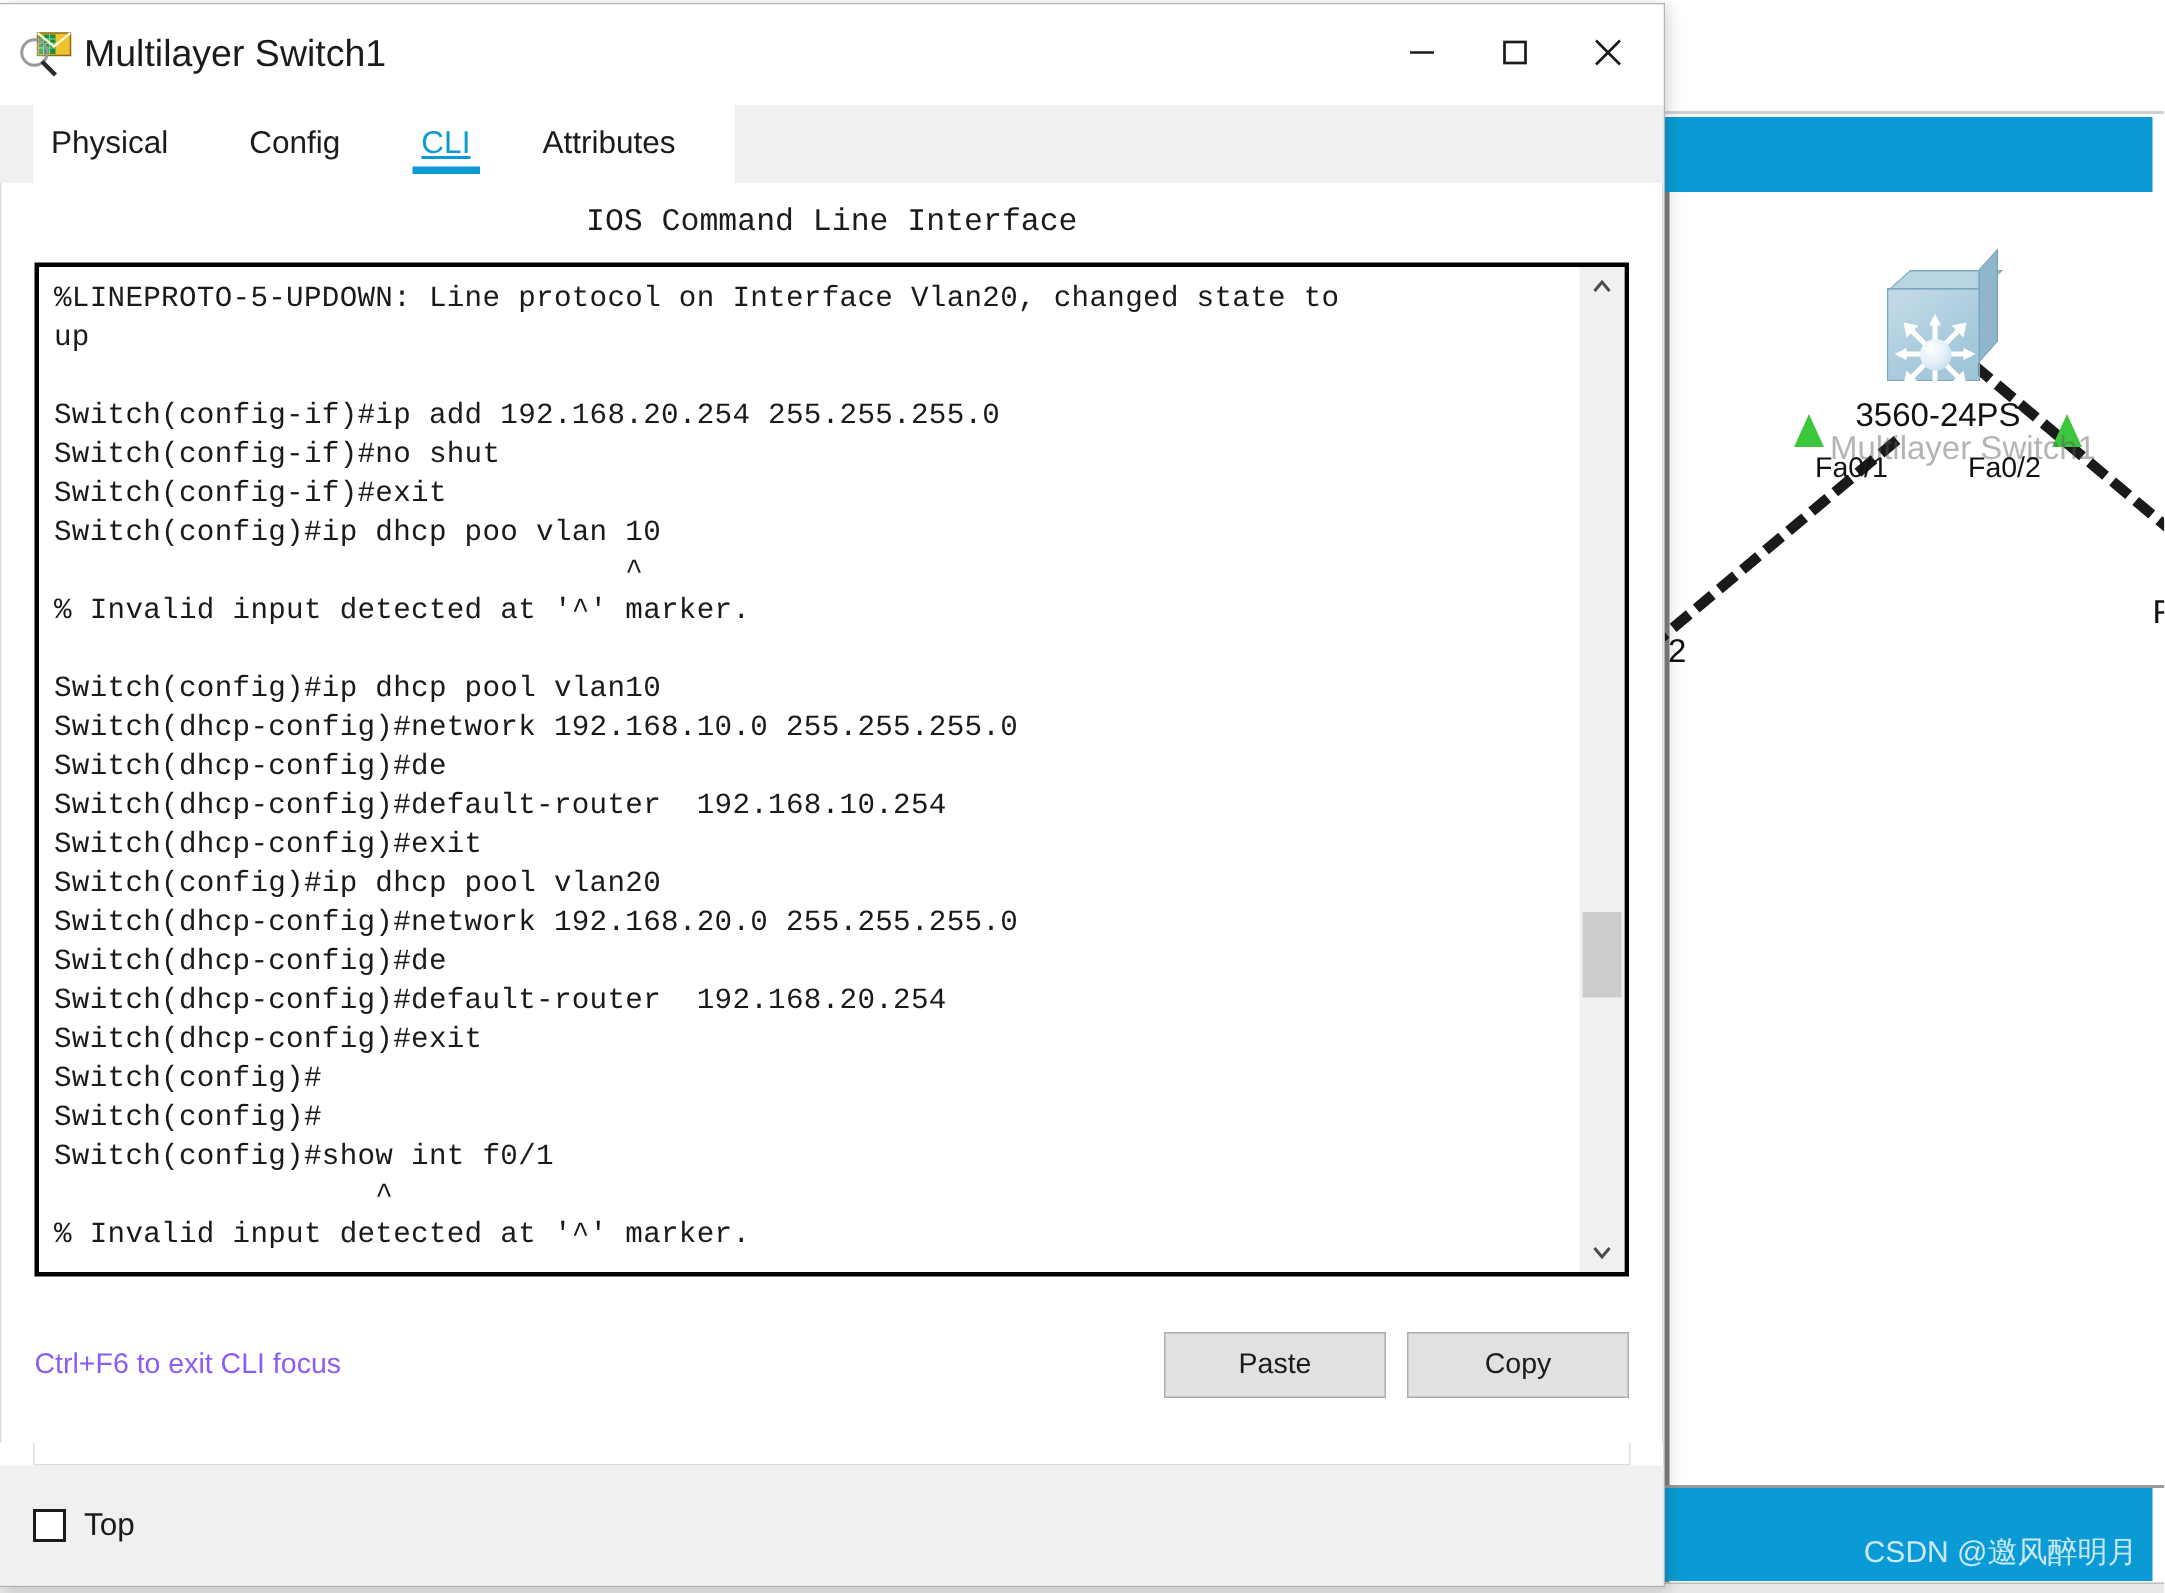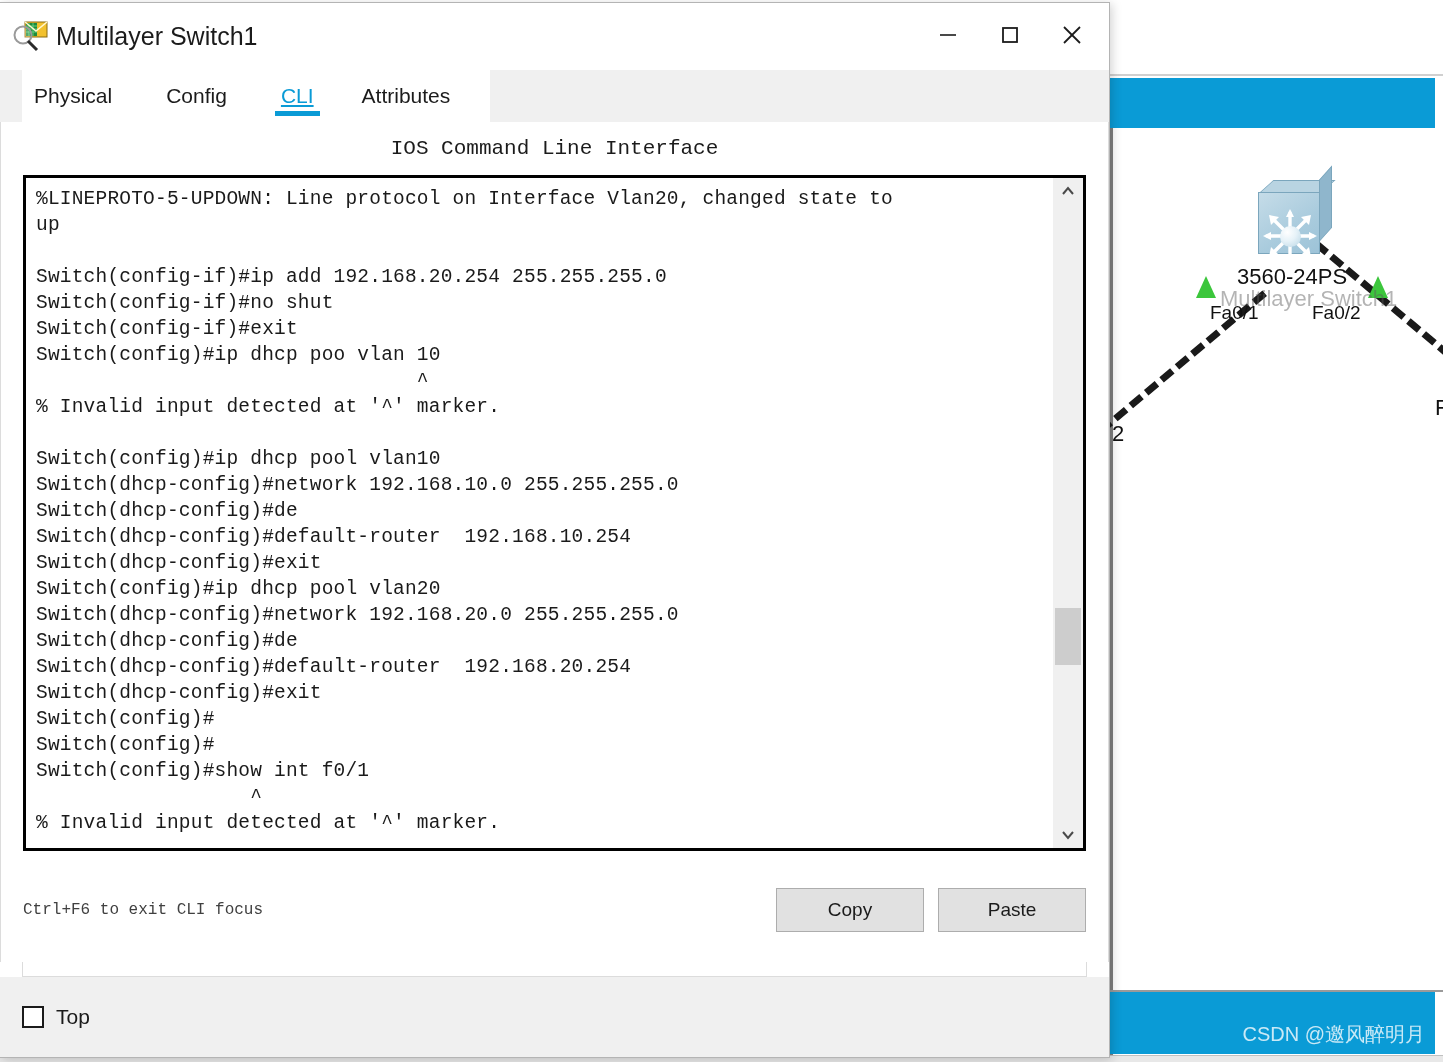--- a/index.html
+++ b/index.html
@@ -309,24 +309,24 @@
   }
 
   #cli-footer {
     display: flex;
     align-items: center;
     padding-top: 22px;
     height: 74px;
     min-height: 74px;
   }
   #cli-hint {
-    font-size: 16px;
-    color: #404040;
+    font-size: 19px;
+    color: #8b5cf6;
     flex: 1 1 auto;
-    font-family: Liberation Mono, monospace;
+    font-family: Liberation Sans, sans-serif;
   }
   .gray-btn {
     width: 148px;
     height: 44px;
     background: #e1e1e1;
     border: 1px solid #adadad;
     font-size: 19px;
     color: #1b1b1b;
     font-family: "Liberation Sans", sans-serif;
     display: flex;
@@ -533,22 +533,22 @@
           <div class="sb-arrow">
             <svg width="16" height="12" viewBox="0 0 16 12">
                 <polyline points="3,3 8,9 13,3" fill="none" stroke="#4a4a4a" stroke-width="2"></polyline>
               </svg>
           </div>
         </div>
       </div>
 
       <div id="cli-footer">
         <div id="cli-hint">Ctrl+F6 to exit CLI focus</div>
+        <div class="gray-btn">Paste</div>
         <div class="gray-btn">Copy</div>
-        <div class="gray-btn">Paste</div>
       </div>
     </div>
 
     <div id="dialog-filler"></div>
 
     <div id="dialog-bottom">
       <div id="top-checkbox"></div>
       <div id="top-label">Top</div>
     </div>
 

